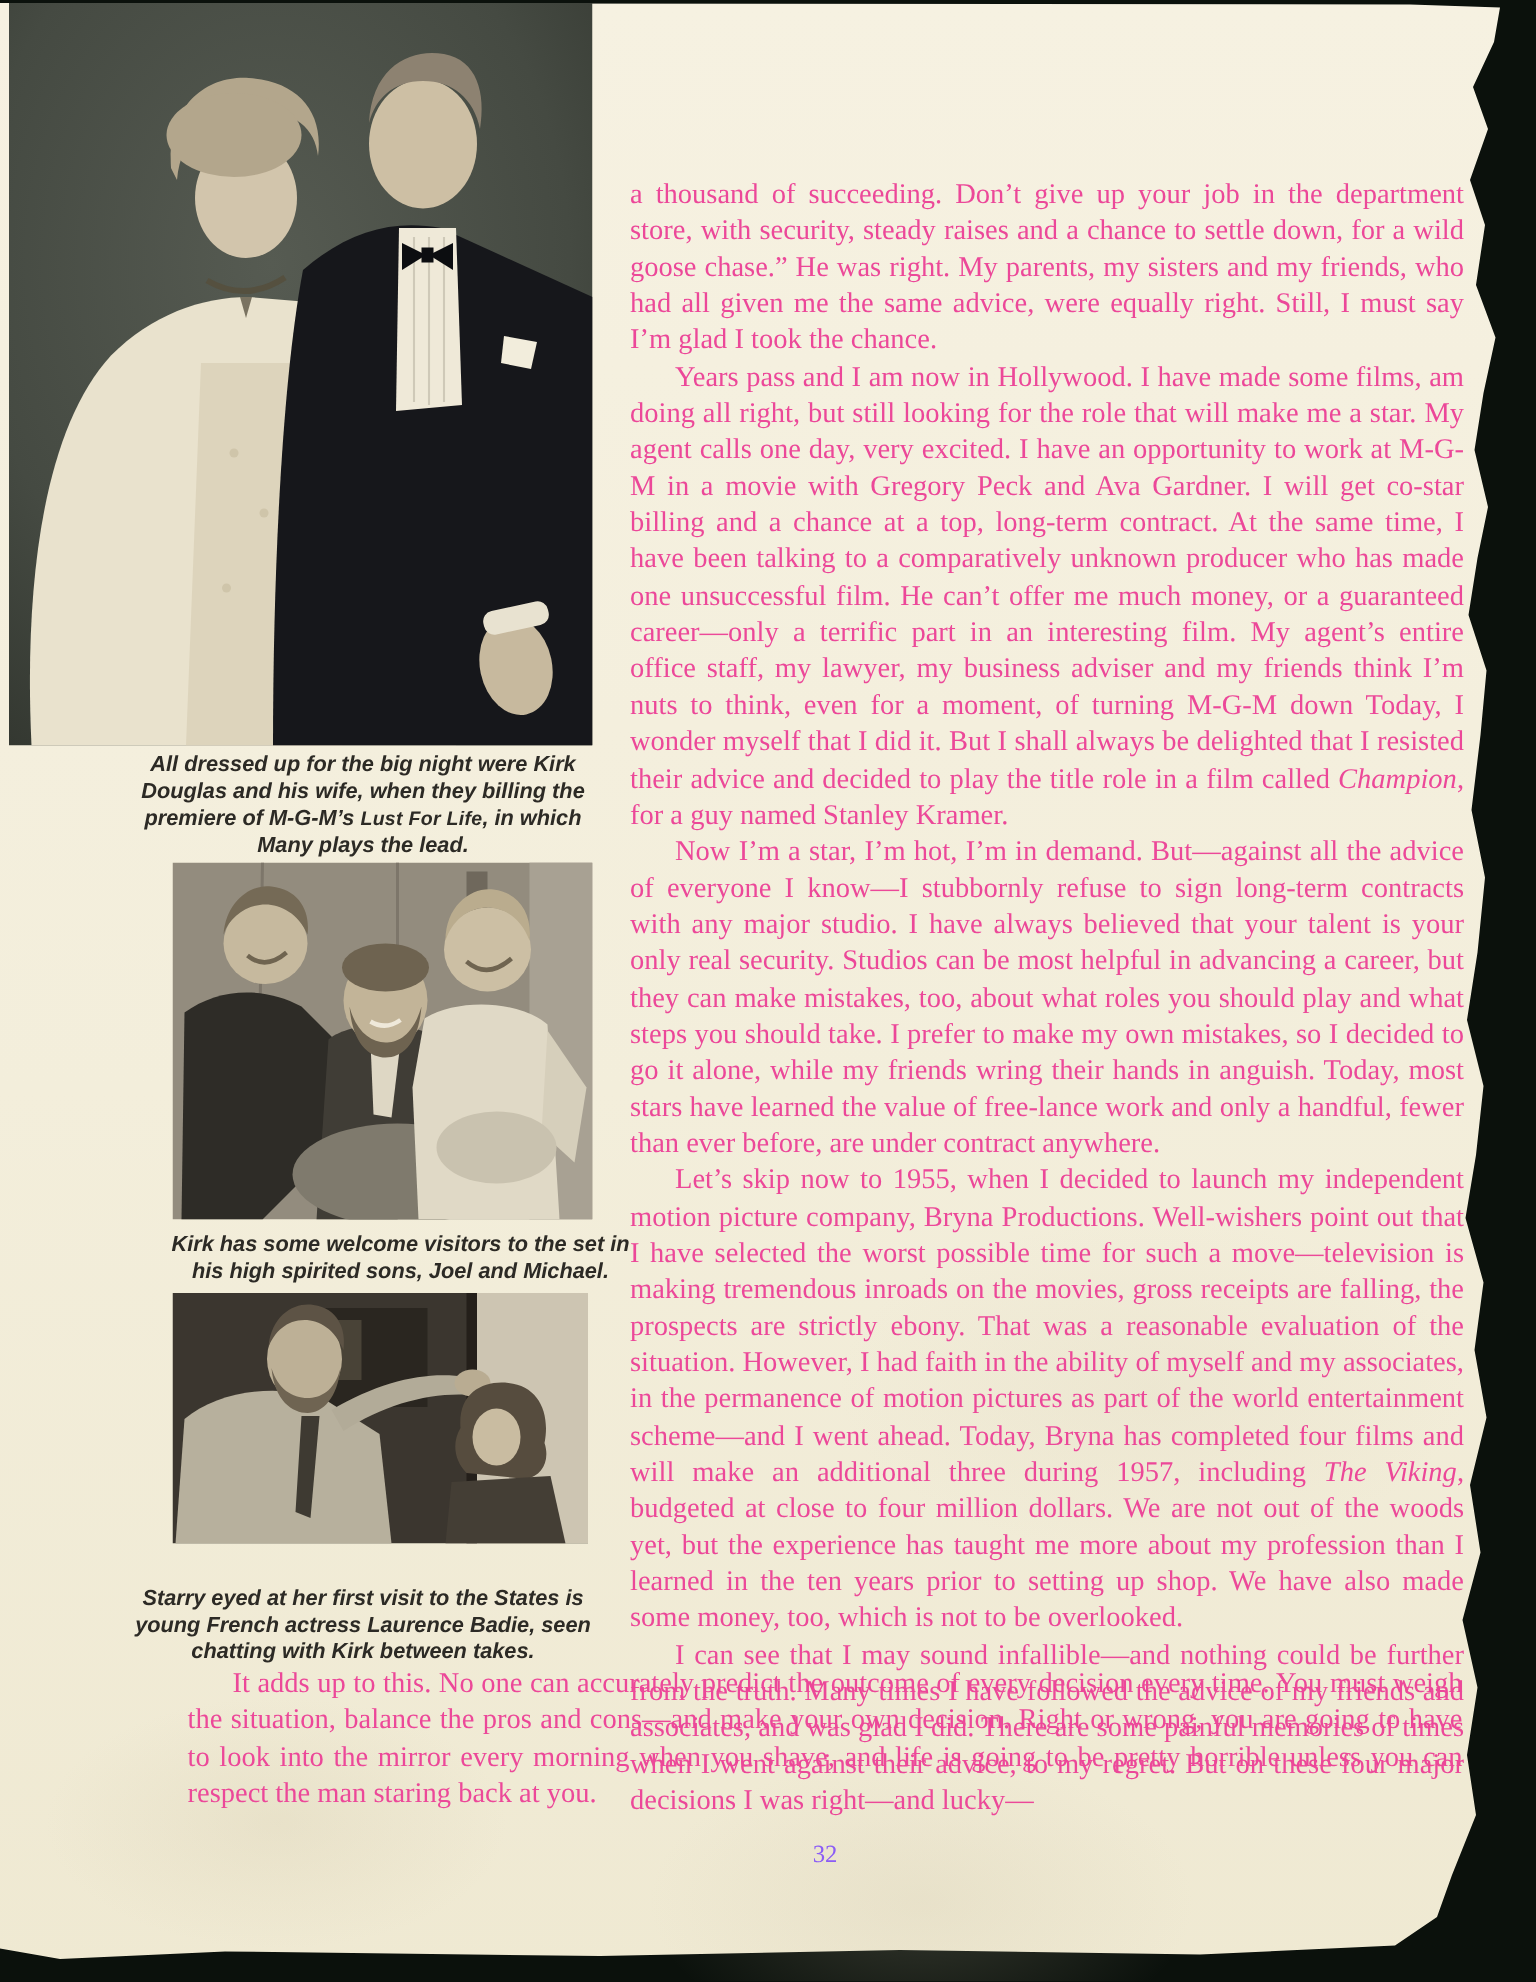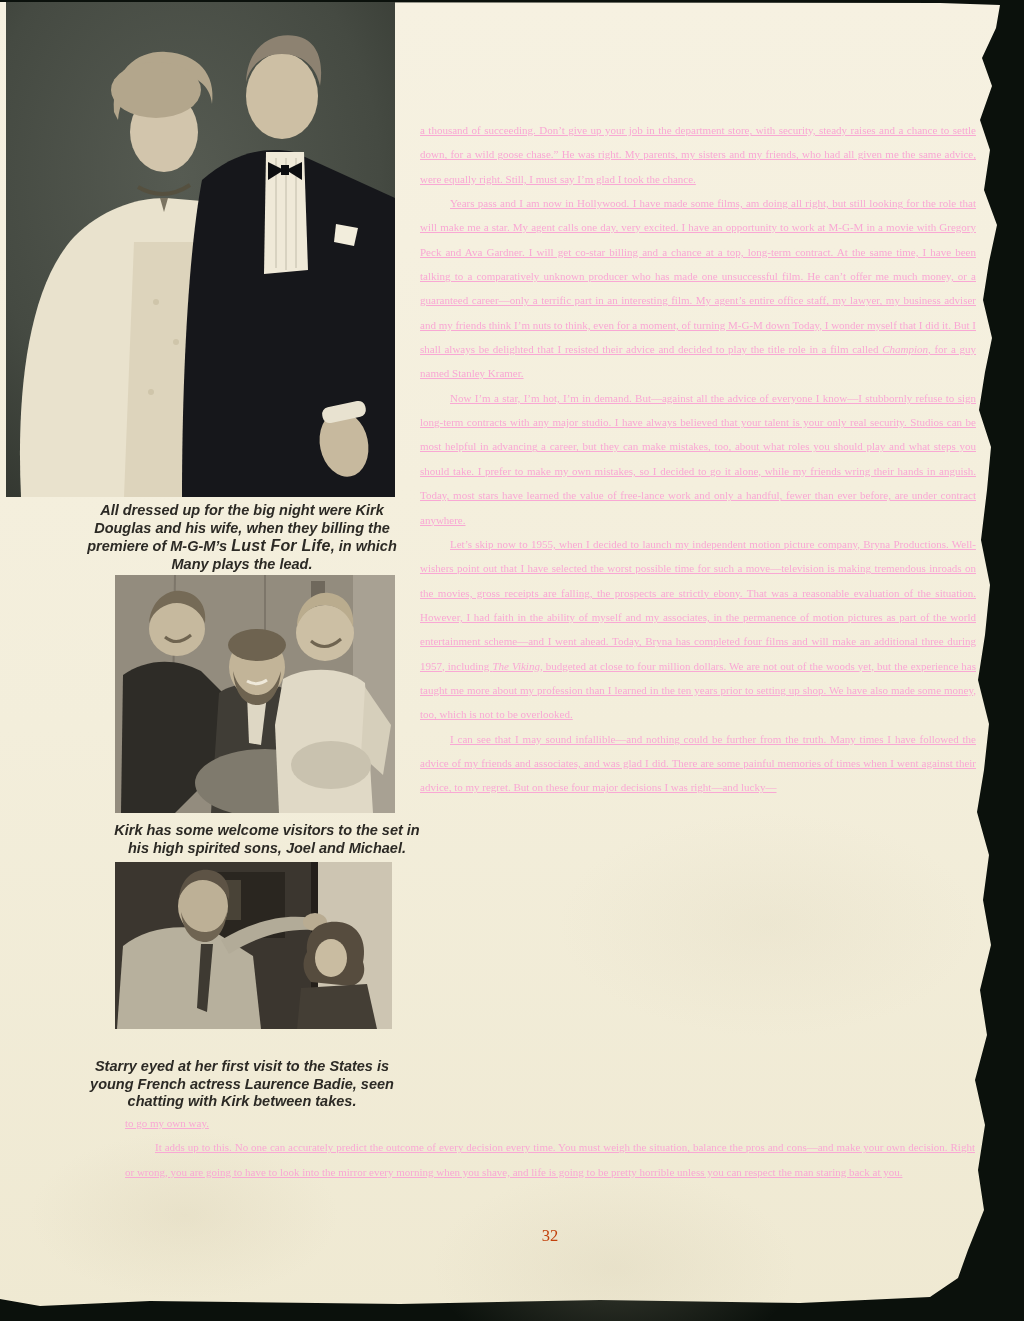--- a/index.html
+++ b/index.html
@@ -21,39 +21,38 @@
   #photo2{left:115px;top:575px;width:280px;height:238px;}
   #photo3{left:115px;top:862px;width:277px;height:167px;}
   .caption{
     position:absolute;left:82px;width:320px;
     font-family:"Liberation Sans", sans-serif;
     font-style:italic;font-weight:700;
     font-size:14.5px;line-height:17.5px;
     color:#2c2a25;text-align:center;
   }
   .caption p{margin:0;}
-  .caption strong{font-size:16px;letter-spacing:.2px;}
+  .caption strong{font-size:13px;letter-spacing:.2px;}
   #caption1{top:502px;}
   #caption2{top:822px;margin-left:25px;}
   #caption3{top:1034px;margin-top:24px;}
   .bodytext{
     position:absolute;
-    color:#f9a8d4;
-    font-size:11px;line-height:24.35px;
+    color:#ec4899;
+    font-size:19px;line-height:24.35px;
     text-align:justify;
-    text-decoration:underline;
   }
   .bodytext p{margin:0;}
   .bodytext p.indent{text-indent:30px;}
   .bodytext em{font-style:italic;}
   #column-text{left:420px;top:118px;width:556px;}
   #bottom-text{left:125px;top:1111px;width:850px;}
   .pagenum{
     position:absolute;left:125px;top:1226px;width:850px;
-    text-align:center;color:#c2410c;font-size:16.5px;
+    text-align:center;color:#8b5cf6;font-size:16.5px;
   }
   .texture{
     position:absolute;left:0;top:0;width:1024px;height:1321px;pointer-events:none;
     background:
       radial-gradient(220px 120px at 18% 92%, rgba(210,200,170,.25), transparent 70%),
       radial-gradient(300px 160px at 75% 70%, rgba(214,205,178,.18), transparent 70%),
       radial-gradient(260px 140px at 60% 96%, rgba(205,196,168,.22), transparent 70%);
   }
 </style>
 </head>
@@ -179,17 +178,16 @@
 
 <div class="bodytext" id="column-text">
     <p><span>a thousand of succeeding.  Don’t give up your job in the department store, with security, steady raises and a chance to settle down, for a wild goose chase.”  He was right.  My parents, my sisters and my friends, who had all given me the same advice, were equally right.  Still, I must say I’m glad I took the chance.</span></p>
     <p class="indent"><span>Years pass and I am now in Hollywood.  I have made some films, am doing all right, but still looking for the role that will make me a star.  My agent calls one day, very excited.  I have an opportunity to work at M-G-M in a movie with Gregory Peck and Ava Gardner.  I will get co-star billing and a chance at a top, long-term contract.  At the same time, I have been talking to a comparatively unknown producer who has made one unsuccessful film.  He can’t offer me much money, or a guaranteed career—only a terrific part in an interesting film.  My agent’s entire office staff, my lawyer, my business adviser and my friends think I’m nuts to think, even for a moment, of turning M-G-M down  Today, I wonder myself that I did it.  But I shall always be delighted that I resisted their advice and decided to play the title role in a film called </span><em>Champion</em><span>, for a guy named Stanley Kramer.</span></p>
     <p class="indent"><span>Now I’m a star, I’m hot, I’m in demand.  But—against all the advice of everyone I know—I stubbornly refuse to sign long-term contracts with any major studio.  I have always believed that your talent is your only real security.  Studios can be most helpful in advancing a career, but they can make mistakes, too, about what roles you should play and what steps you should take.  I prefer to make my own mistakes, so I decided to go it alone, while my friends wring their hands in anguish.  Today, most stars have learned the value of free-lance work and only a handful, fewer than ever before, are under contract anywhere.</span></p>
     <p class="indent"><span>Let’s skip now to 1955, when I decided to launch my independent motion picture company, Bryna Productions.  Well-wishers point out that I have selected the worst possible time for such a move—television is making tremendous inroads on the movies, gross receipts are falling, the prospects are strictly ebony.  That was a reasonable evaluation of the situation.  However, I had faith in the ability of myself and my associates, in the permanence of motion pictures as part of the world entertainment scheme—and I went ahead.  Today, Bryna has completed four films and will make an additional three during 1957, including </span><em>The Viking</em><span>, budgeted at close to four million dollars.  We are not out of the woods yet, but the experience has taught me more about my profession than I learned in the ten years prior to setting up shop.  We have also made some money, too, which is not to be overlooked.</span></p>
     <p class="indent"><span>I can see that I may sound infallible—and nothing could be further from the truth.  Many times I have followed the advice of my friends and associates, and was glad I did.  There are some painful memories of times when I went against their advice, to my regret.  But on these four major decisions I was right—and lucky—</span></p>
   </div>
 
 <div class="bodytext" id="bottom-text">
-    <p><span>to go my own way.</span></p>
     <p class="indent"><span>It adds up to this.  No one can accurately predict the outcome of every decision every time.  You must weigh the situation, balance the pros and cons—and make your own decision.  Right or wrong, you are going to have to look into the mirror every morning when you shave, and life is going to be pretty horrible unless you can respect the man staring back at you.</span></p>
   </div>
 
 <div class="pagenum">32</div>
 
 </body></html>

